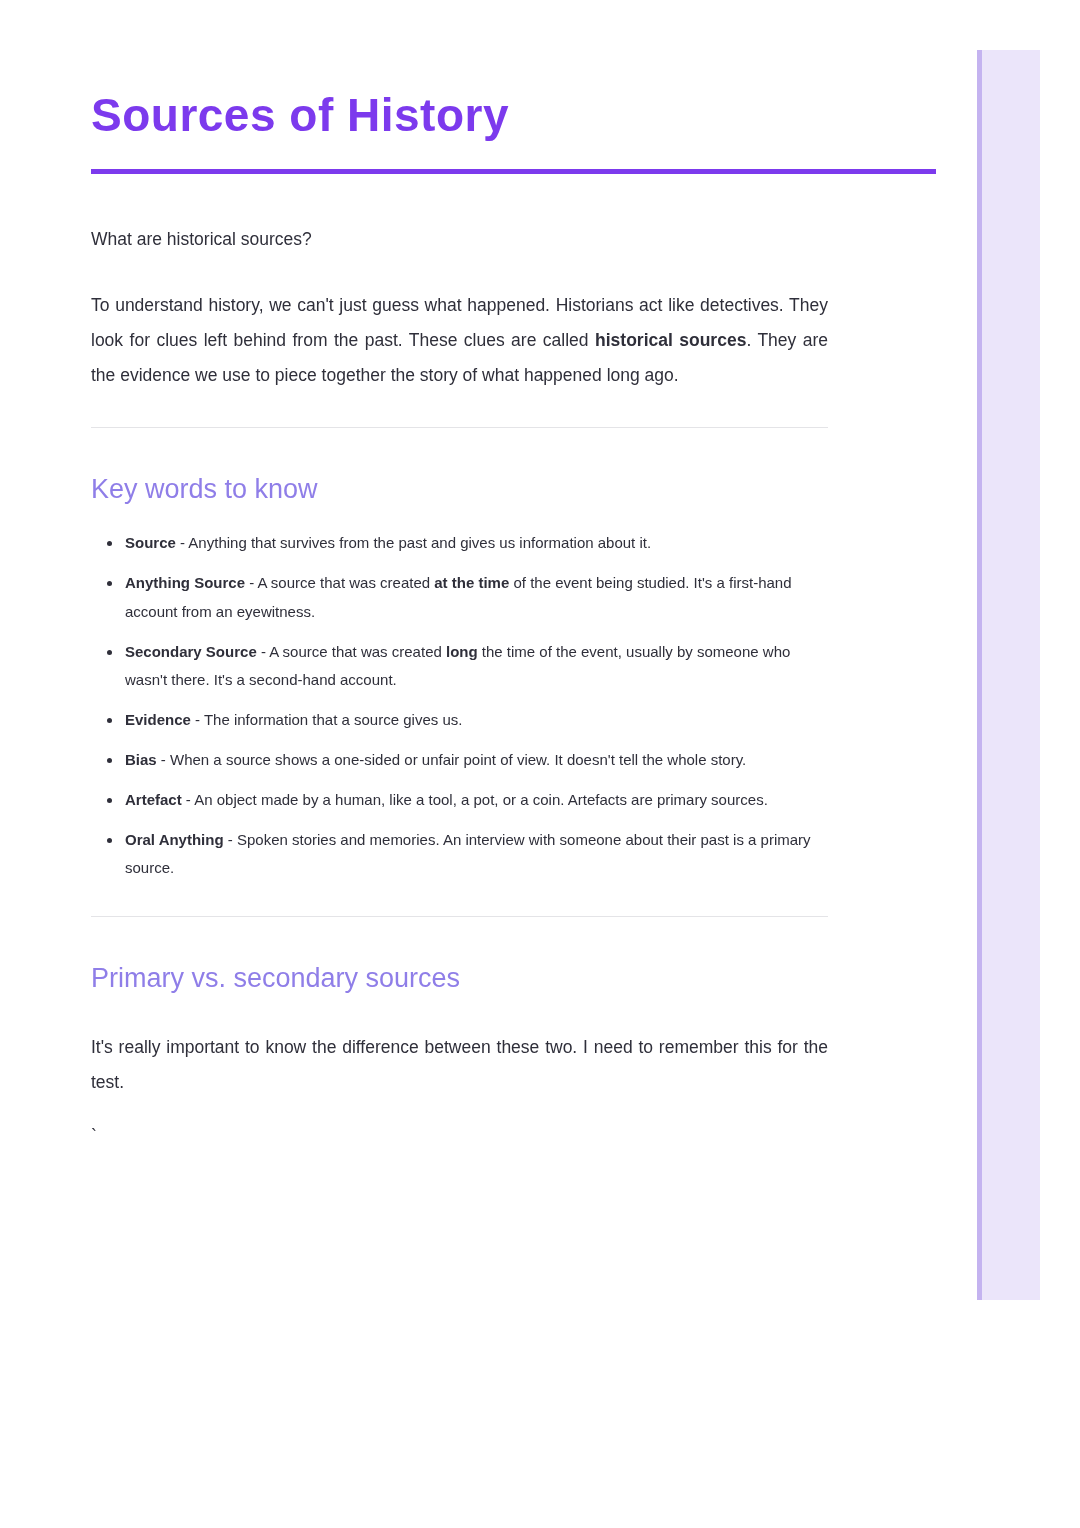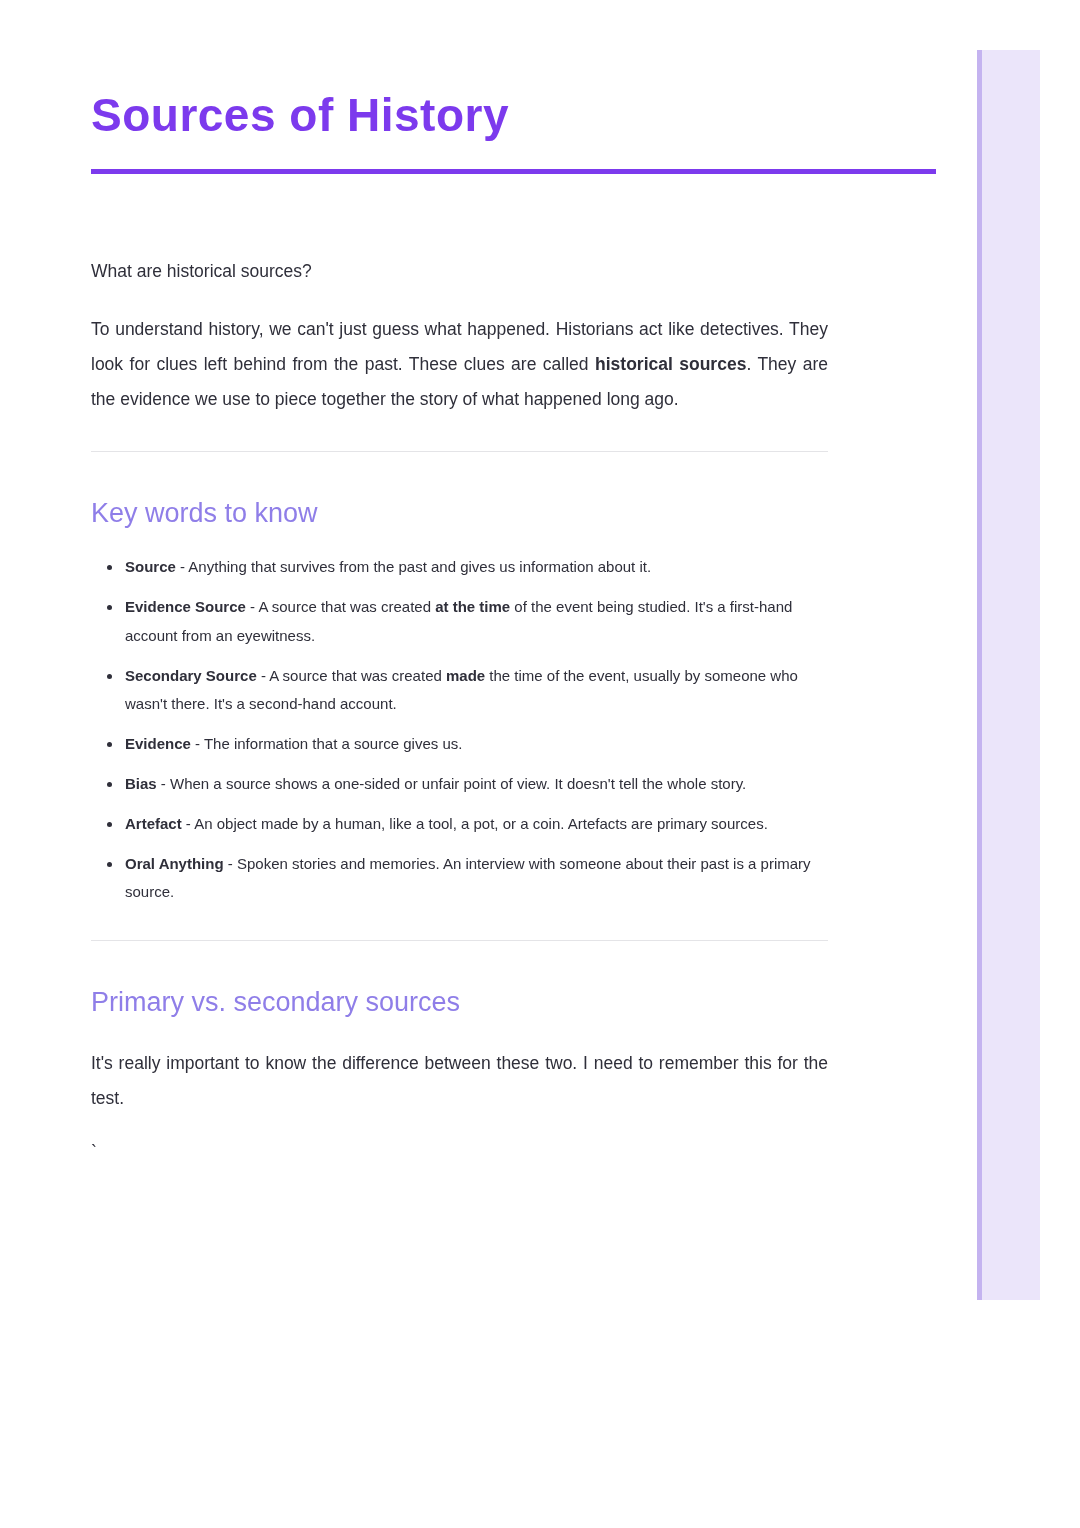--- a/index.html
+++ b/index.html
@@ -47,26 +47,26 @@
     letter-spacing:0.5px;
     line-height:1.2;
   }
   .title-rule{
     width:845px;
     height:5px;
     background:var(--accent);
     margin-top:26px;
   }
   .question{
-    margin-top:84px;
+    margin-top:52px;
     font-size:17.5px;
     line-height:1.5;
   }
   .para{
-    margin-top:28px;
+    margin-top:36px;
     font-size:17.5px;
     line-height:2.0;
   }
   .justify{ text-align:justify; }
   .b{ font-weight:bold; }
   hr.divider{
     border:none;
     border-top:1px solid var(--divider);
     margin-top:34px;
     width:737px;
@@ -118,22 +118,22 @@
     <p class="question">What are historical sources?</p>
 
     <p class="para justify"><span>To understand history, we can't just guess what happened. Historians act like detectives. They look for clues left behind from the past. These clues are called </span><span class="b">historical sources</span><span>. They are the evidence we use to piece together the story of what happened long ago.</span></p>
 
     <hr class="divider">
 
     <h2>Key words to know</h2>
 
     <ul class="kw-list">
         <li><span class="b">Source</span><span> - Anything that survives from the past and gives us information about it.</span></li>
-        <li><span class="b">Evidence Source</span><span> - A source that was created </span><span class="b">at the time</span><span> of the event being studied. It's a first-hand account from an eyewitness.</span></li>
-        <li><span class="b">Secondary Source</span><span> - A source that was created </span><span class="b">made</span><span> the time of the event, usually by someone who wasn't there. It's a second-hand account.</span></li>
+        <li><span class="b">Anything Source</span><span> - A source that was created </span><span class="b">at the time</span><span> of the event being studied. It's a first-hand account from an eyewitness.</span></li>
+        <li><span class="b">Secondary Source</span><span> - A source that was created </span><span class="b">long</span><span> the time of the event, usually by someone who wasn't there. It's a second-hand account.</span></li>
         <li><span class="b">Evidence</span><span> - The information that a source gives us.</span></li>
         <li><span class="b">Bias</span><span> - When a source shows a one-sided or unfair point of view. It doesn't tell the whole story.</span></li>
         <li><span class="b">Artefact</span><span> - An object made by a human, like a tool, a pot, or a coin. Artefacts are primary sources.</span></li>
         <li><span class="b">Oral Anything</span><span> - Spoken stories and memories. An interview with someone about their past is a primary source.</span></li>
       </ul>
 
     <hr class="divider">
 
     <h2>Primary vs. secondary sources</h2>
 

